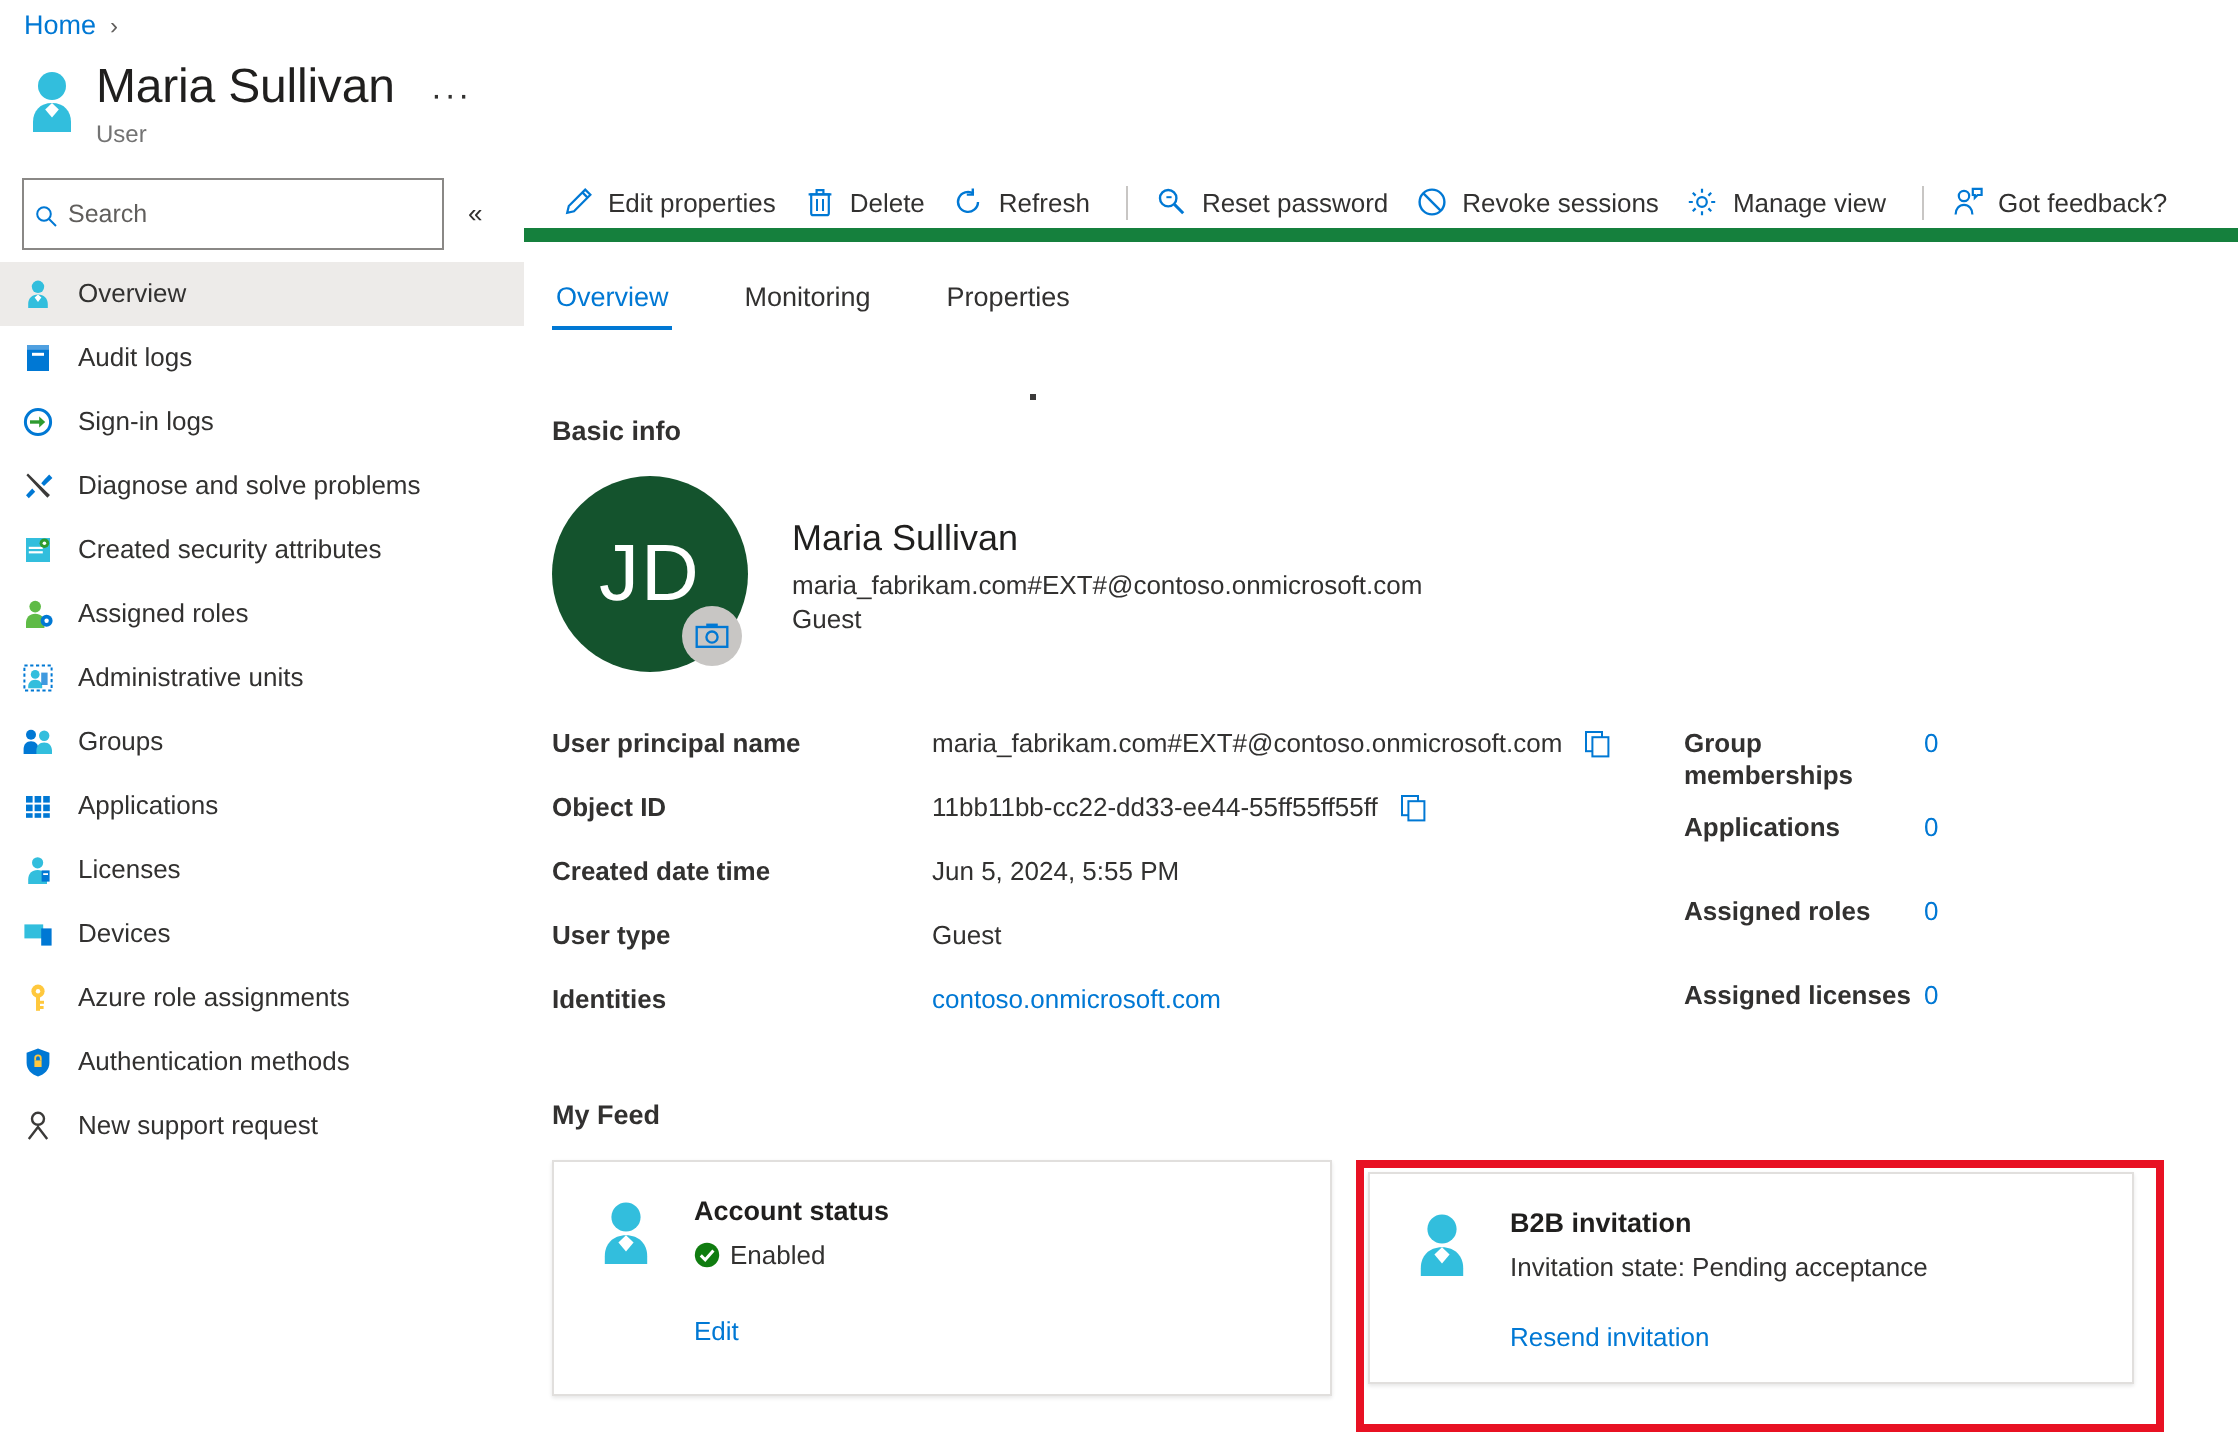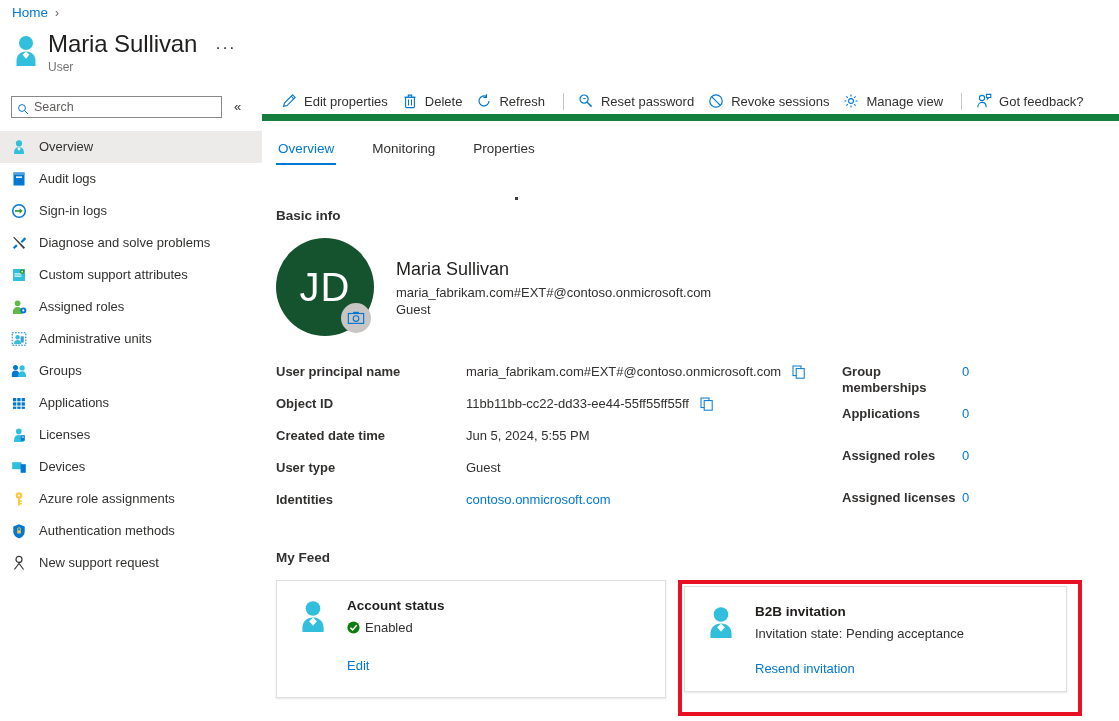--- a/index.html
+++ b/index.html
@@ -55,21 +55,21 @@
     position: absolute; left: 0; top: 92px;
     width: 262px; height: 629px;
     background: #ffffff;
   }
   .search-row {
     display: flex; align-items: center;
     padding: 0 6px 0 11px; height: 30px;
   }
   .search-box {
     position: relative;
-    width: 211px; height: 22px;
+    width: 211px; height: 36px;
     border: 1px solid #8a8886; background: #ffffff;
     display: flex; align-items: center;
   }
   .search-box .mag { margin-left: 5px; width: 12px; height: 12px; display:block; }
   .search-box input {
     border: 0; outline: 0; background: transparent;
     font-family: "Liberation Sans", sans-serif;
     font-size: 12.5px; color: #323130;
     margin-left: 5px; width: 170px; padding: 0;
   }
@@ -337,21 +337,21 @@
       <div class="nav-item">
         <span class="nav-ico">
           <svg viewBox="0 0 16 16" width="16" height="16">
             <rect x="2" y="2" width="12" height="12" fill="#32bedd"></rect>
             <rect x="3.4" y="6.4" width="7" height="1.1" fill="#ffffff"></rect>
             <rect x="3.4" y="8.6" width="7" height="1.1" fill="#ffffff"></rect>
             <circle cx="11.2" cy="4.6" r="2.4" fill="#2e9b2e"></circle>
             <circle cx="11.2" cy="4.6" r="0.9" fill="#ffffff"></circle>
           </svg>
         </span>
-        <span class="nav-label">Custom support attributes</span>
+        <span class="nav-label">Created security attributes</span>
       </div>
 
       <div class="nav-item">
         <span class="nav-ico">
           <svg viewBox="0 0 16 16" width="16" height="16">
             <circle cx="6.6" cy="4.3" r="2.9" fill="#5fbb46"></circle>
             <path d="M6.6 7.9c-2.8 0-4.6 1.9-4.6 4.6V15h9.2v-2.5c0-2.7-1.8-4.6-4.6-4.6z" fill="#5fbb46"></path>
             <circle cx="12.3" cy="11.4" r="3" fill="#0078d4"></circle>
             <circle cx="12.3" cy="11.4" r="1.1" fill="#ffffff"></circle>
           </svg>

